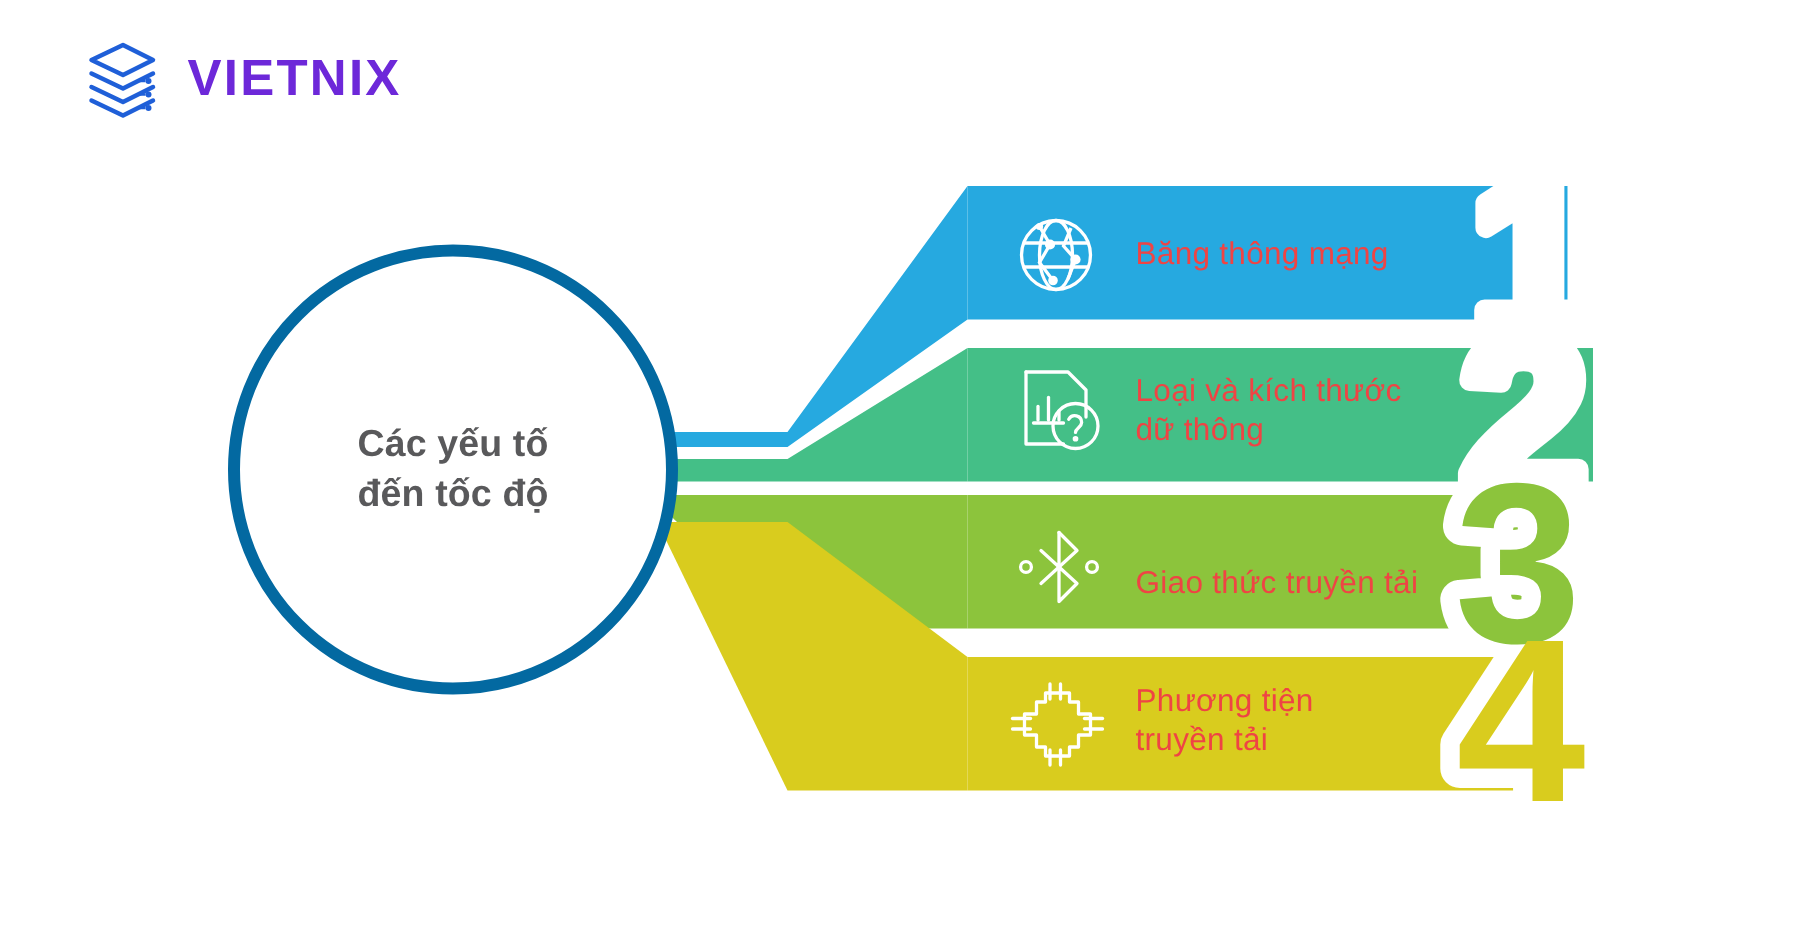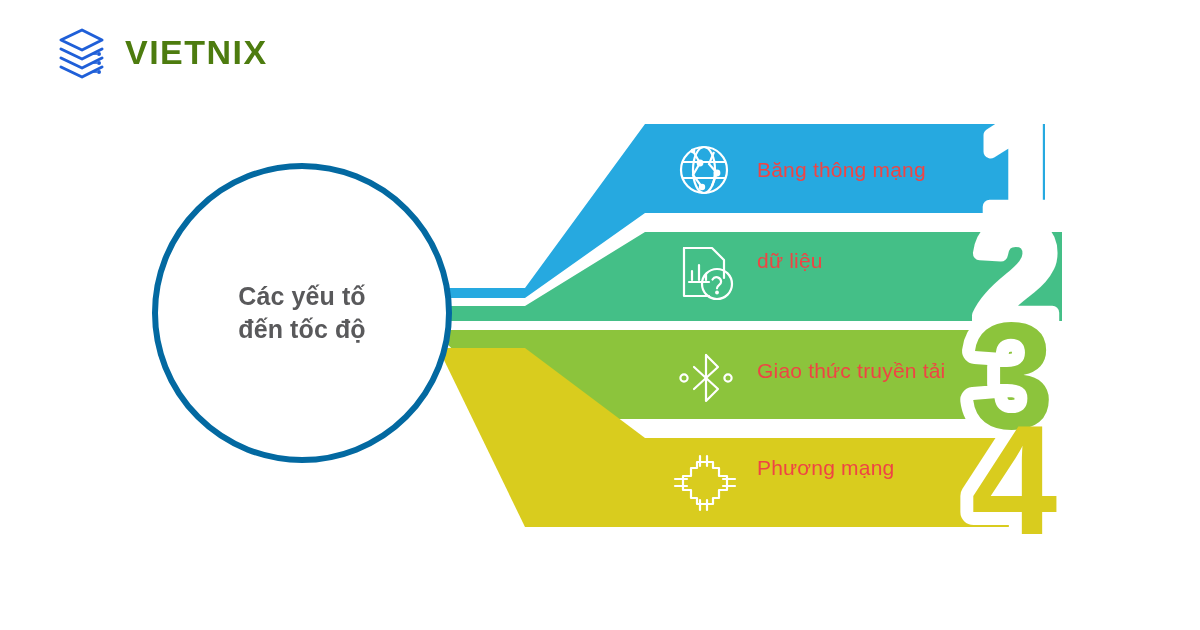--- a/index.html
+++ b/index.html
@@ -11,28 +11,28 @@
     overflow:hidden;
     position:relative;
   }
   .stage{position:absolute;left:0;top:0;width:1200px;height:630px;}
 
   
   .logo{position:absolute;left:55px;top:24px;display:flex;align-items:center;gap:14px;}
   .logo-mark{width:56px;height:56px;display:block;}
   .logo-word{
     font-size:34px;font-weight:bold;letter-spacing:1.5px;
-    color:#4d7c0f;line-height:1;
+    color:#6d28d9;line-height:1;
     font-family:"Liberation Sans","DejaVu Sans",sans-serif;
   }
 
   
   .circle{
     position:absolute;left:152px;top:163px;width:300px;height:300px;
-    border:6px solid #0369a1;border-radius:50%;
+    border:8px solid #0369a1;border-radius:50%;
     box-sizing:border-box;
     display:flex;align-items:center;justify-content:center;
     background:#ffffff;
     z-index:6;
   }
   .circle-text{
     text-align:center;color:#59595b;
     font-size:25px;font-weight:bold;line-height:1.32;
     letter-spacing:0.1px;
   }
@@ -164,45 +164,47 @@
       <path d="M13 36 V27"></path>
       <path d="M20 36 V21"></path>
       <path d="M27 36 V30"></path>
       <path d="M10 38 H30"></path>
       <circle cx="38" cy="40" r="15"></circle>
       <path d="M33.5 35.5 a4.6 4.6 0 0 1 8.6 2.2 c0 3.2 -4.1 3.6 -4.1 6.6"></path>
     </g>
     <circle cx="38" cy="48.5" r="1.9" fill="#ffffff"></circle>
   </svg>
   <div class="row-label" style="left:757px;top:248px;">
-    <div>dữ liệu</div>
+    <div>Loại và kích thước</div>
+    <div>dữ thông</div>
   </div>
 
   <svg class="row-icon" style="left:673px;top:352px;" width="66" height="52" viewBox="0 0 66 52">
     <g fill="none" stroke="#ffffff" stroke-width="2.2" stroke-linejoin="round" stroke-linecap="round">
       <path d="M33 3 L33 49 L45 37 L21 15"></path>
       <path d="M33 3 L45 15 L21 37"></path>
       <circle cx="11" cy="26" r="3.6"></circle>
       <circle cx="55" cy="26" r="3.6"></circle>
     </g>
   </svg>
-  <div class="row-label" style="left:757px;top:358px;">
+  <div class="row-label" style="left:757px;top:376px;">
     <div>Giao thức truyền tải</div>
   </div>
 
   <svg class="row-icon" style="left:673px;top:452px;" width="64" height="62" viewBox="0 0 64 62">
     <g fill="none" stroke="#ffffff" stroke-width="2.2" stroke-linejoin="round" stroke-linecap="round">
       <path d="M24 16 V10 H40 V16 H46 V24 H54 V38 H46 V46 H40 V52 H24 V46 H18 V38 H10 V24 H18 V16 Z"></path>
       <path d="M27 4 V14"></path>
         <path d="M34 4 V14"></path>
       <path d="M27 48 V58"></path>
         <path d="M34 48 V58"></path>
       <path d="M2 27 H14"></path>
         <path d="M2 34 H14"></path>
       <path d="M50 27 H62"></path>
         <path d="M50 34 H62"></path>
     </g>
   </svg>
   <div class="row-label" style="left:757px;top:455px;">
-    <div>Phương mạng</div>
+    <div>Phương tiện</div>
+    <div>truyền tải</div>
   </div>
 
 </div>
 
 </body></html>

